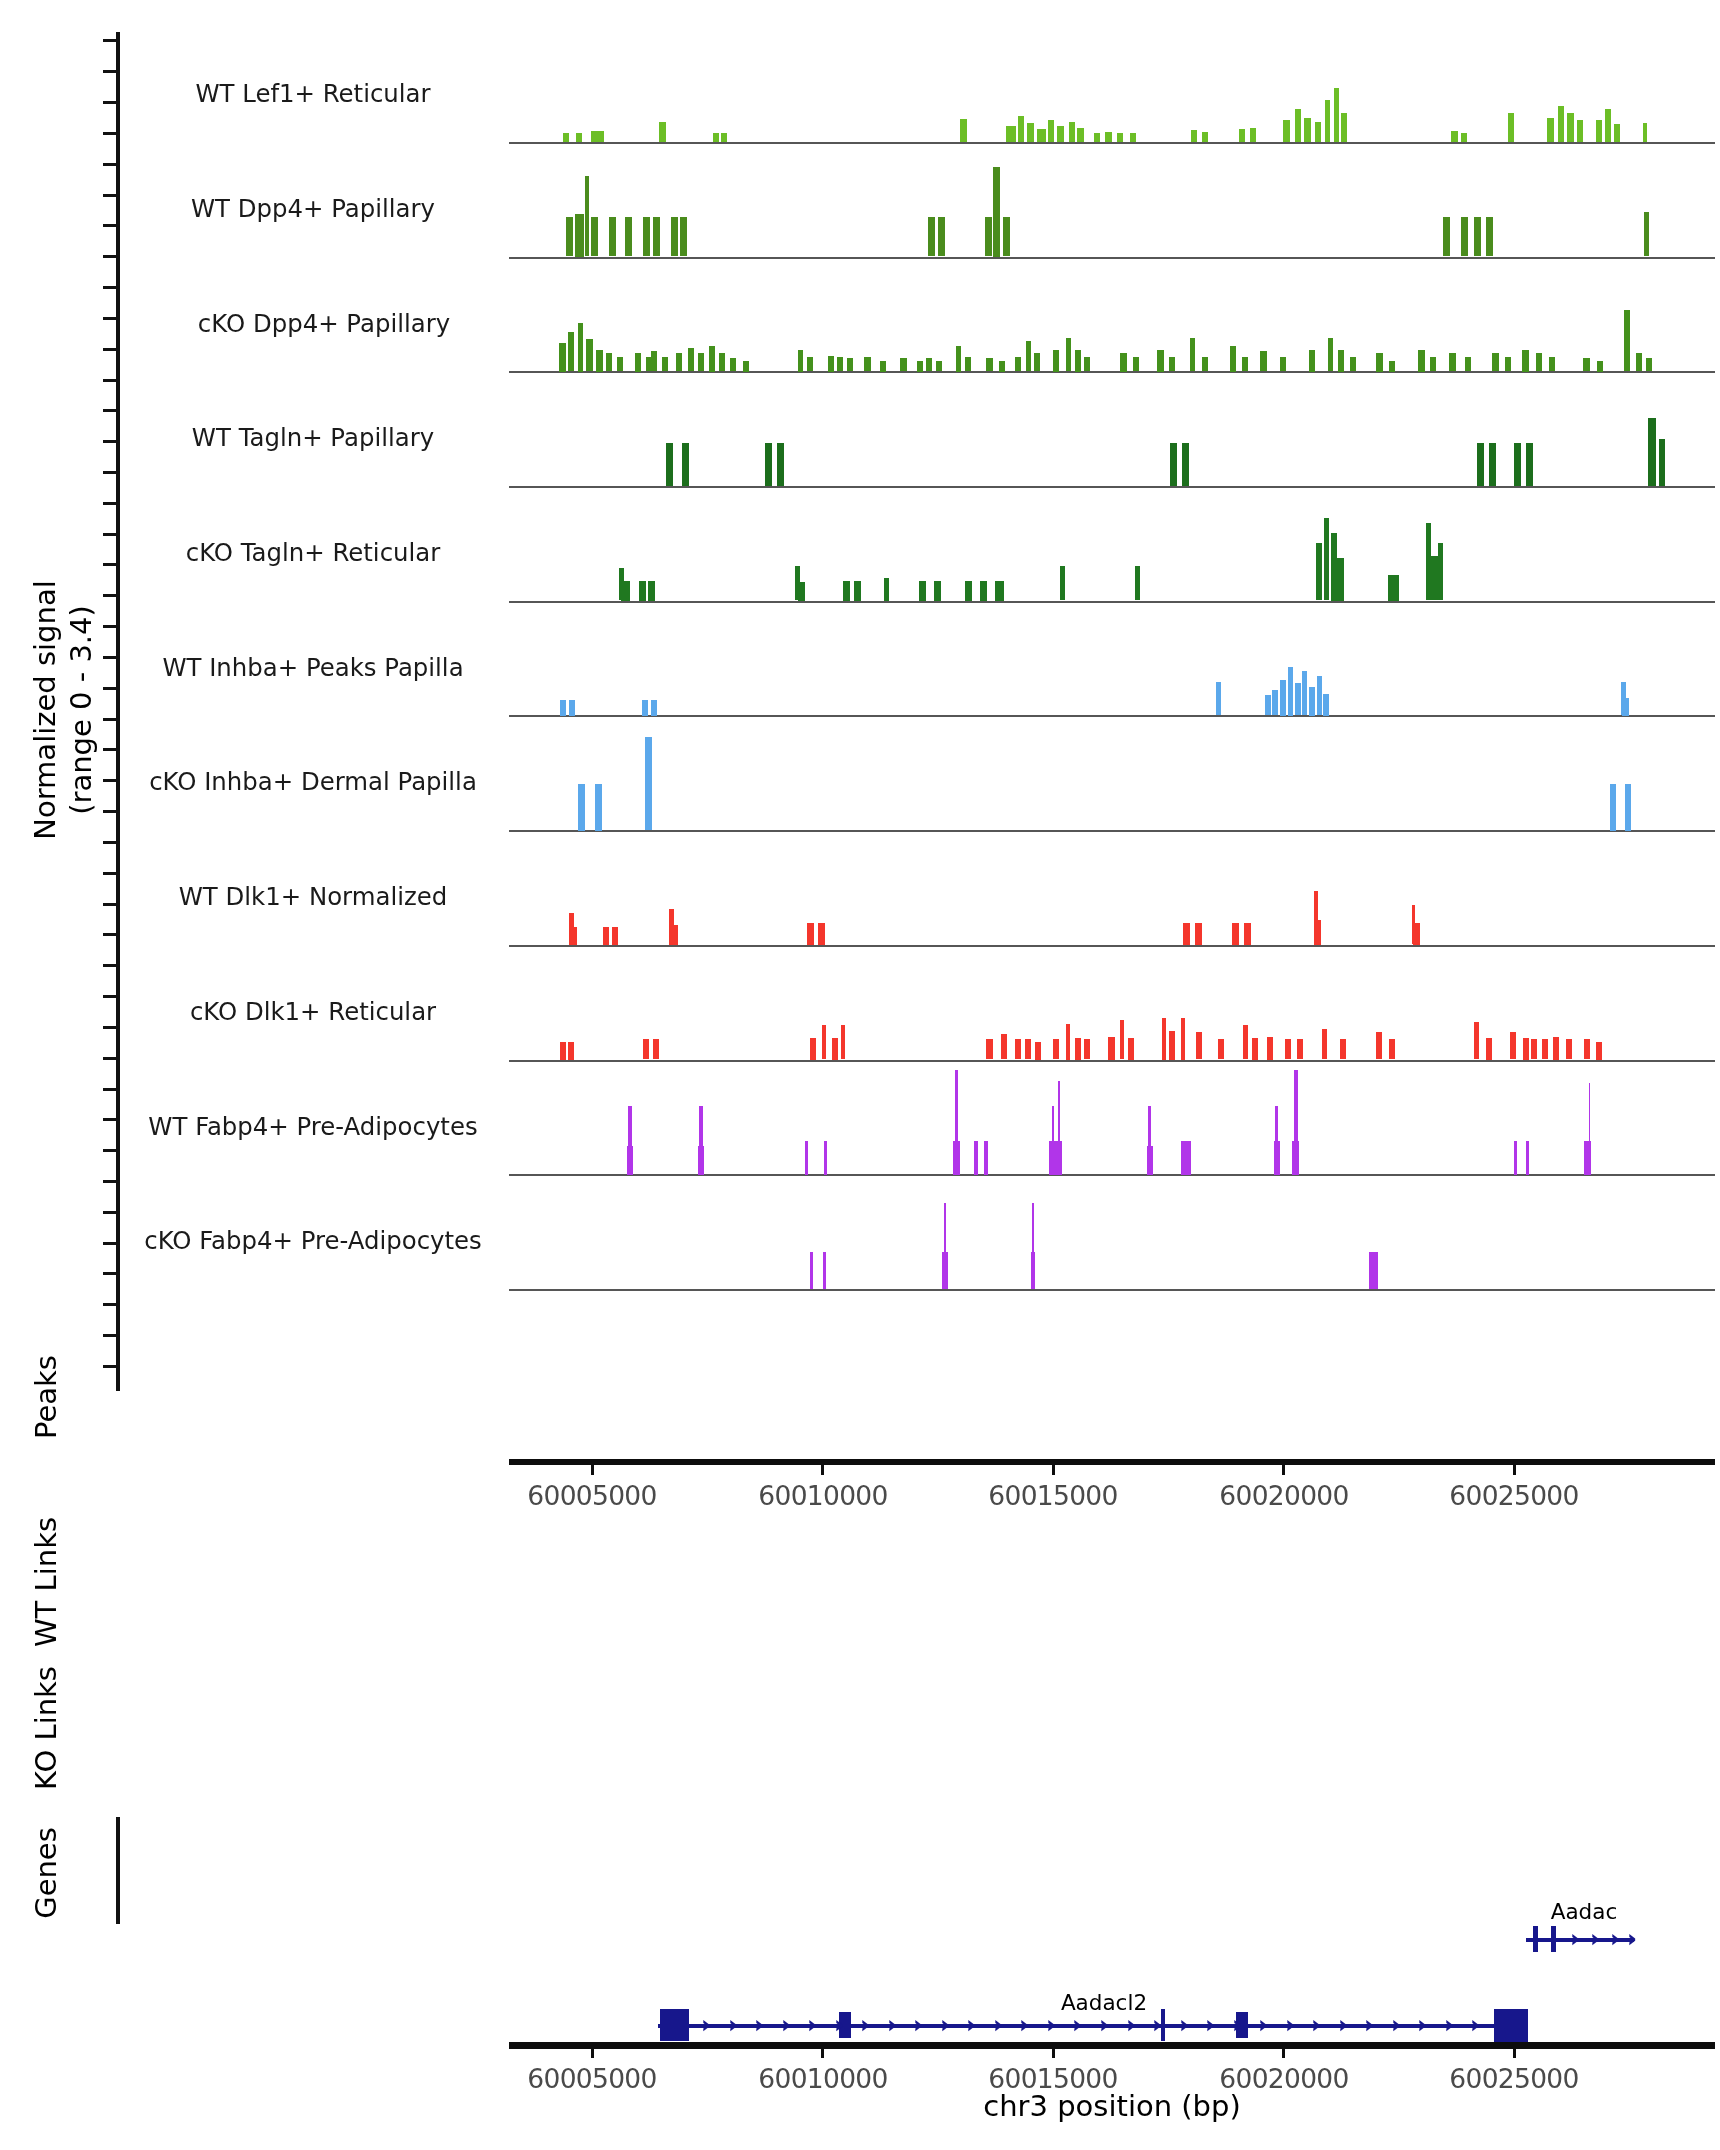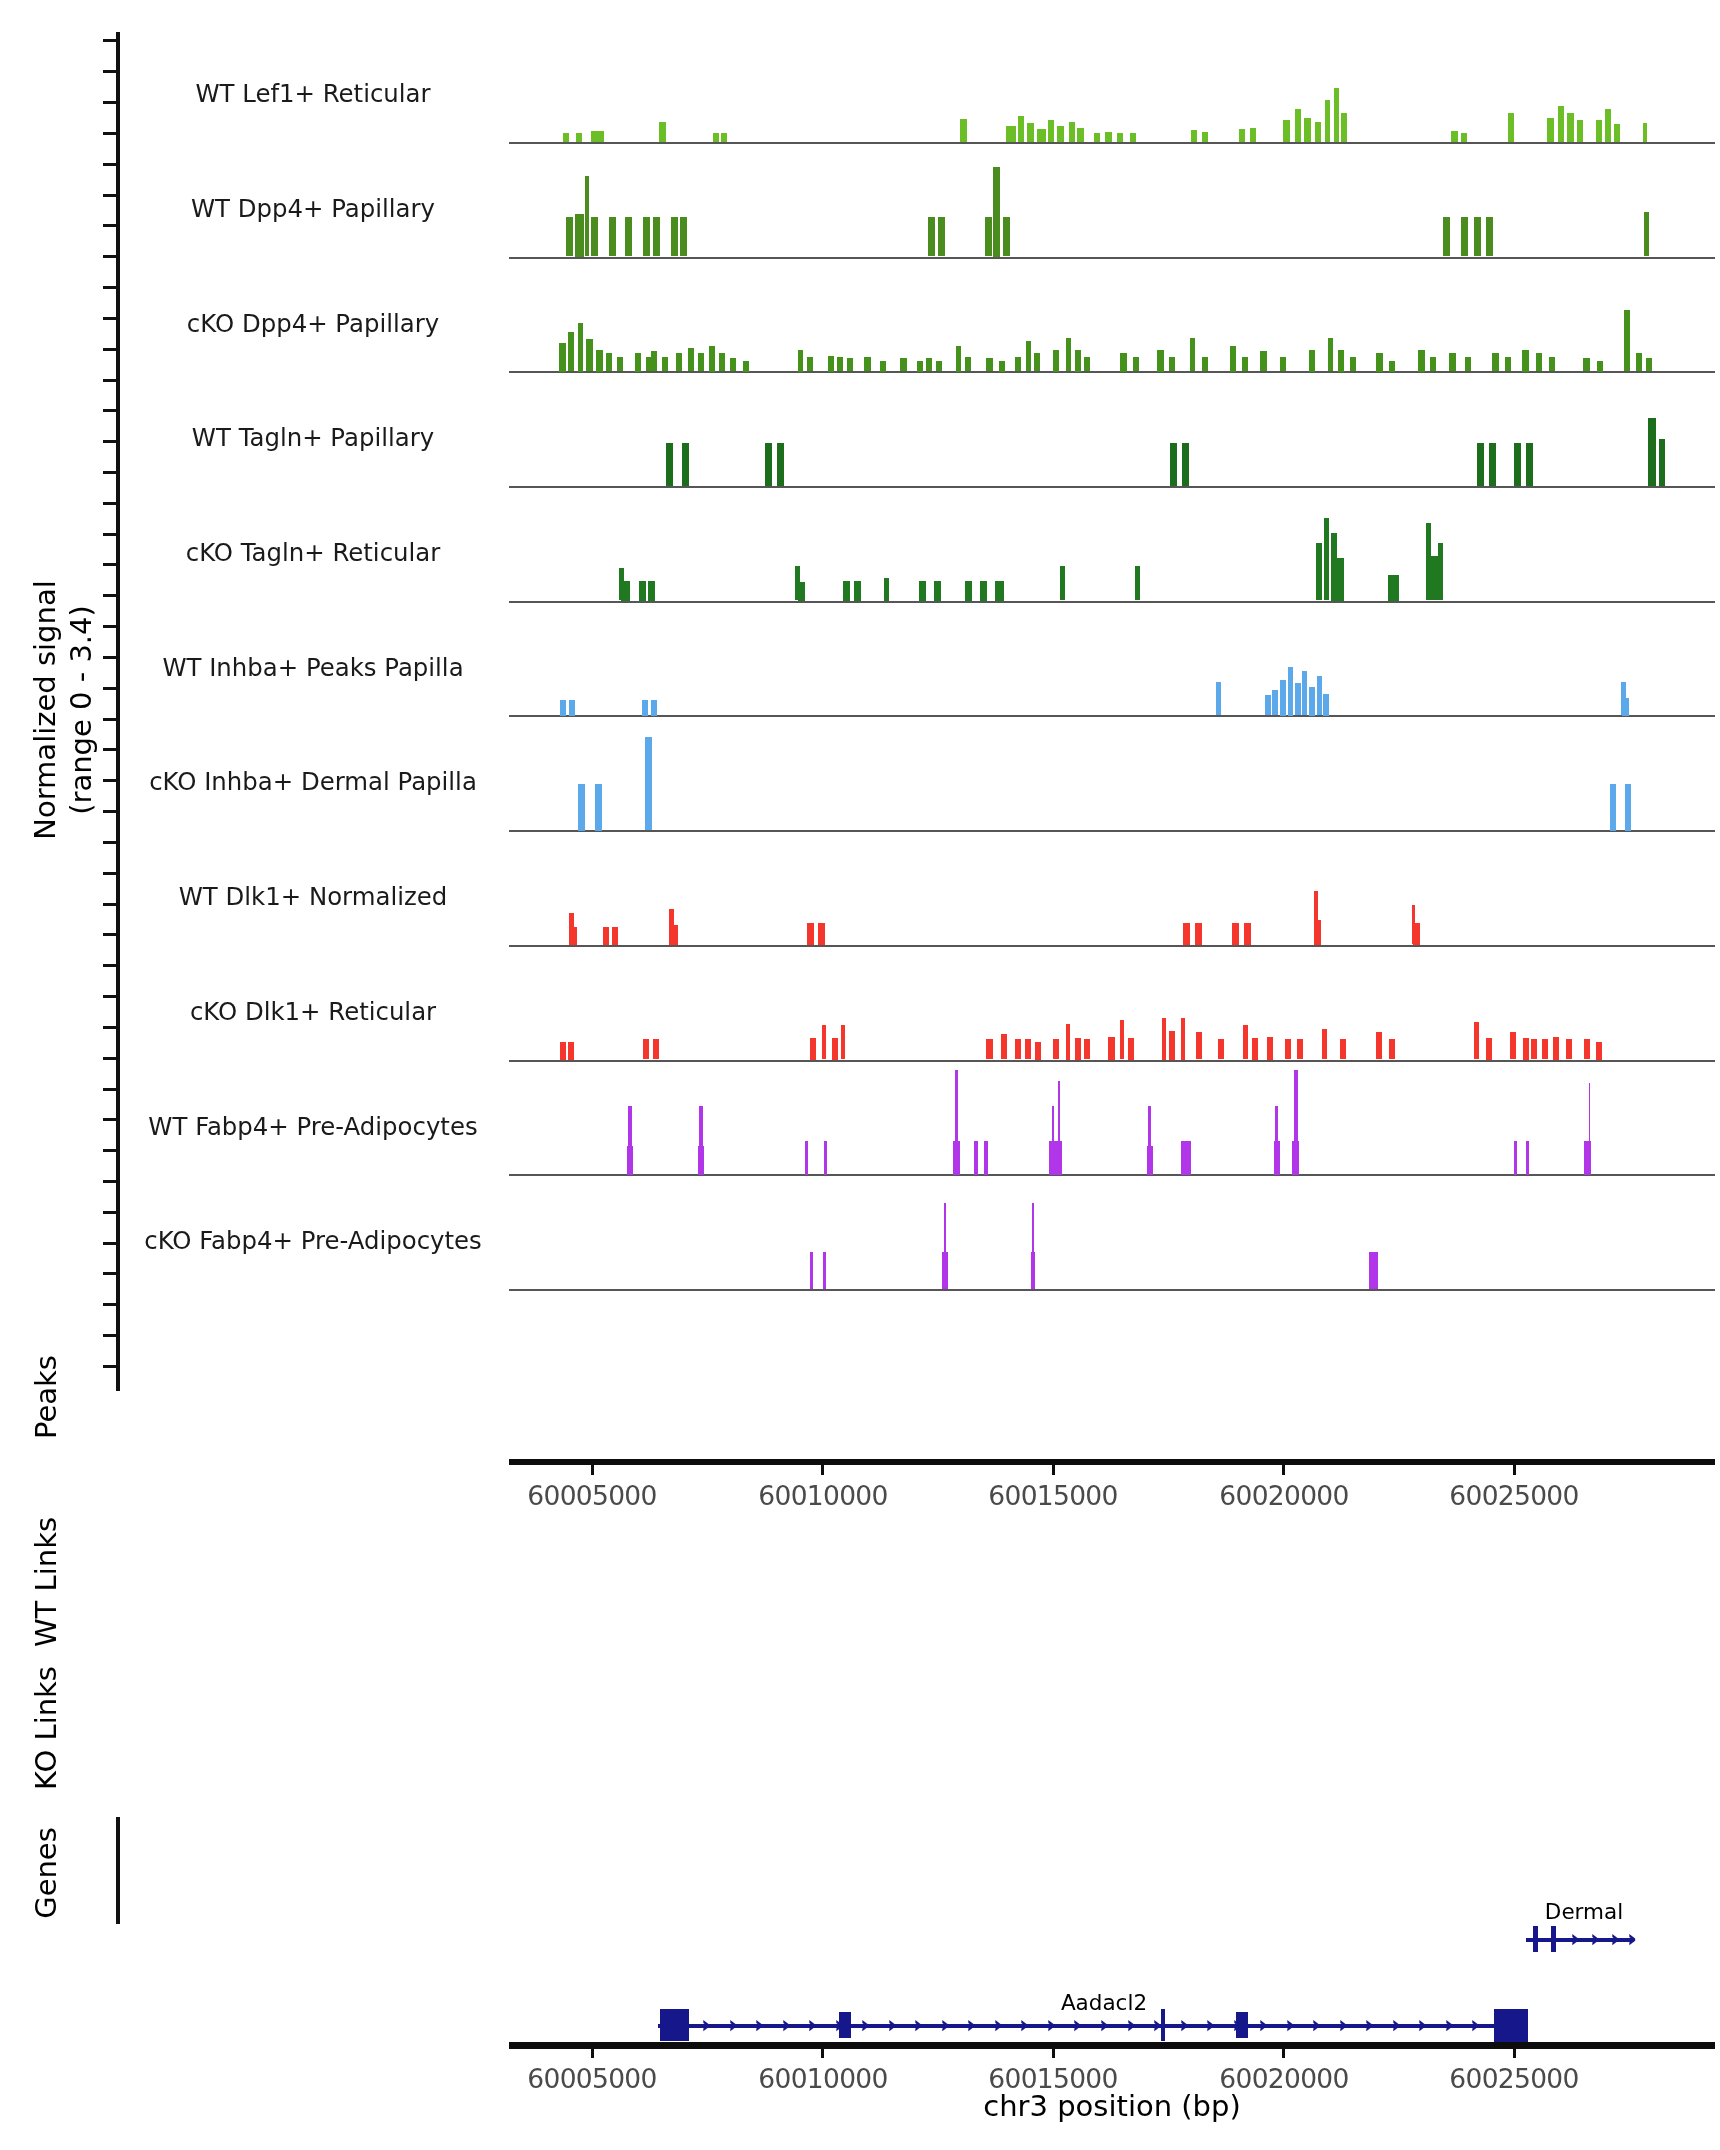--- a/index.html
+++ b/index.html
@@ -94,21 +94,21 @@
       <div class="bar" style="left: 928px; top: 217px; width: 6.5px; height: 39px; background: rgb(74, 140, 29);"></div>
       <div class="bar" style="left: 938px; top: 217px; width: 6.5px; height: 39px; background: rgb(74, 140, 29);"></div>
       <div class="bar" style="left: 985px; top: 217px; width: 6.5px; height: 39px; background: rgb(74, 140, 29);"></div>
       <div class="bar" style="left: 993px; top: 167px; width: 6.5px; height: 90px; background: rgb(74, 140, 29);"></div>
       <div class="bar" style="left: 1003px; top: 217px; width: 6.5px; height: 39px; background: rgb(74, 140, 29);"></div>
       <div class="bar" style="left: 1443px; top: 217px; width: 6.5px; height: 39px; background: rgb(74, 140, 29);"></div>
       <div class="bar" style="left: 1461px; top: 217px; width: 6.5px; height: 39px; background: rgb(74, 140, 29);"></div>
       <div class="bar" style="left: 1474px; top: 217px; width: 6.5px; height: 39px; background: rgb(74, 140, 29);"></div>
       <div class="bar" style="left: 1486px; top: 217px; width: 6.5px; height: 39px; background: rgb(74, 140, 29);"></div>
       <div class="bar" style="left: 1644px; top: 212px; width: 5px; height: 44px; background: rgb(74, 140, 29);"></div>
-      <div class="track-label" style="left: 313px; top: 323px;">cKO Dpp4+ Papillary</div>
+      <div class="track-label" style="left: 324px; top: 323px;">cKO Dpp4+ Papillary</div>
       <div class="baseline" style="left: 509px; top: 371px; width: 1206px; background: rgb(86, 86, 86);"></div>
       <div class="bar" style="left: 559px; top: 343px; width: 7.2px; height: 29px; background: rgb(68, 145, 28);"></div>
       <div class="bar" style="left: 568px; top: 332px; width: 5.7px; height: 39px; background: rgb(68, 145, 28);"></div>
       <div class="bar" style="left: 578px; top: 323px; width: 5px; height: 49px; background: rgb(68, 145, 28);"></div>
       <div class="bar" style="left: 586px; top: 339px; width: 6.5px; height: 32px; background: rgb(68, 145, 28);"></div>
       <div class="bar" style="left: 596px; top: 350px; width: 6.5px; height: 21.5px; background: rgb(68, 145, 28);"></div>
       <div class="bar" style="left: 606px; top: 353px; width: 5.7px; height: 18px; background: rgb(68, 145, 28);"></div>
       <div class="bar" style="left: 617px; top: 357px; width: 5.7px; height: 14.3px; background: rgb(68, 145, 28);"></div>
       <div class="bar" style="left: 635px; top: 353px; width: 5.7px; height: 18.6px; background: rgb(68, 145, 28);"></div>
       <div class="bar" style="left: 646px; top: 357px; width: 5.7px; height: 14.3px; background: rgb(68, 145, 28);"></div>
@@ -398,21 +398,21 @@
       <div class="tick" style="left: 591px; top: 2048px; width: 2.9px; height: 10px;"></div>
       <div class="tick-label" style="left: 592px; top: 2078px; color: rgb(74, 74, 74);">60005000</div>
       <div class="tick" style="left: 821px; top: 2048px; width: 2.9px; height: 10px;"></div>
       <div class="tick-label" style="left: 823px; top: 2078px; color: rgb(74, 74, 74);">60010000</div>
       <div class="tick" style="left: 1052px; top: 2048px; width: 2.9px; height: 10px;"></div>
       <div class="tick-label" style="left: 1053px; top: 2078px; color: rgb(74, 74, 74);">60015000</div>
       <div class="tick" style="left: 1282px; top: 2048px; width: 2.9px; height: 10px;"></div>
       <div class="tick-label" style="left: 1284px; top: 2078px; color: rgb(74, 74, 74);">60020000</div>
       <div class="tick" style="left: 1513px; top: 2048px; width: 2.9px; height: 10px;"></div>
       <div class="tick-label" style="left: 1514px; top: 2078px; color: rgb(74, 74, 74);">60025000</div>
-      <div class="gene-label" style="left: 1584px; top: 1911px;">Dermal</div>
+      <div class="gene-label" style="left: 1584px; top: 1911px;">Aadac</div>
       <div class="gene-line" style="left: 1526px; top: 1938px; width: 108px; background: rgb(23, 23, 140);"></div>
       <div class="gene-exon" style="left: 1533px; top: 1926px; width: 5px; height: 26px; background: rgb(23, 23, 140);"></div>
       <div class="gene-exon" style="left: 1551px; top: 1926px; width: 5px; height: 26px; background: rgb(23, 23, 140);"></div>
       <div class="gene-chevron" style="left: 1575px; top: 1939px; color: rgb(23, 23, 140);">›</div>
       <div class="gene-chevron" style="left: 1595px; top: 1939px; color: rgb(23, 23, 140);">›</div>
       <div class="gene-chevron" style="left: 1615px; top: 1939px; color: rgb(23, 23, 140);">›</div>
       <div class="gene-chevron" style="left: 1632px; top: 1939px; color: rgb(23, 23, 140);">›</div>
       <div class="gene-label" style="left: 1104px; top: 2002px;">Aadacl2</div>
       <div class="gene-line" style="left: 658px; top: 2024px; width: 870px; background: rgb(23, 23, 140);"></div>
       <div class="gene-exon" style="left: 660px; top: 2009px; width: 29px; height: 32px; background: rgb(23, 23, 140);"></div>

